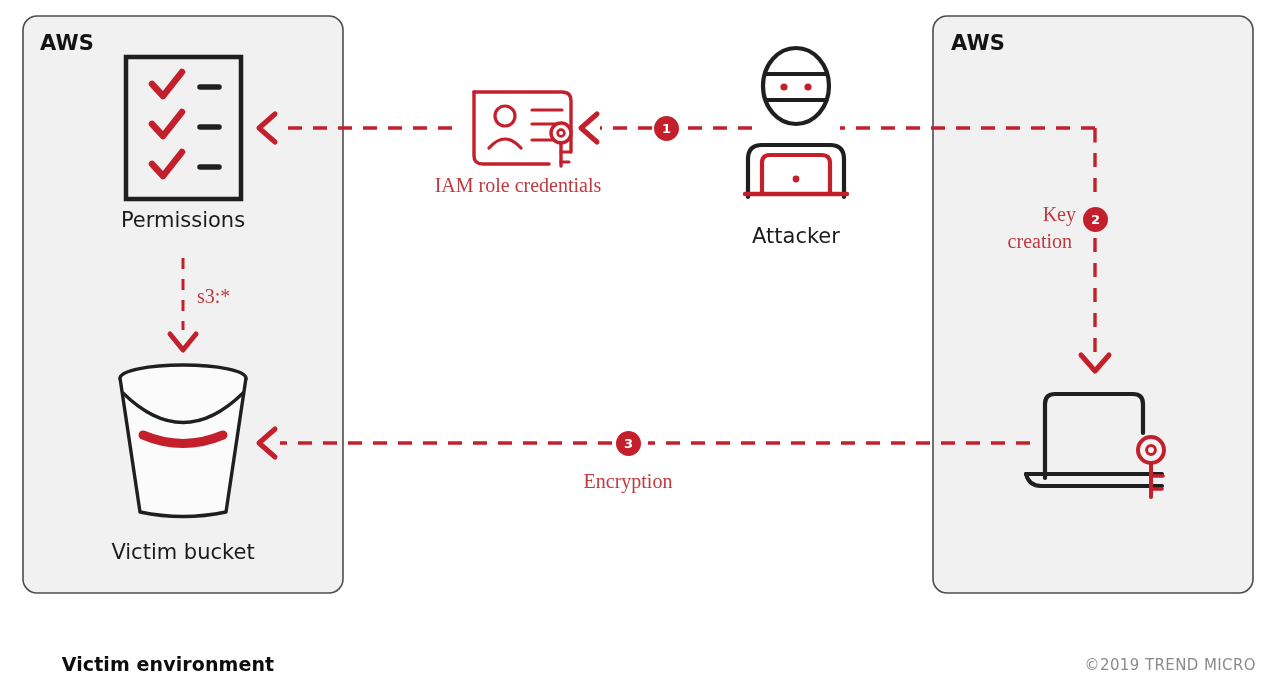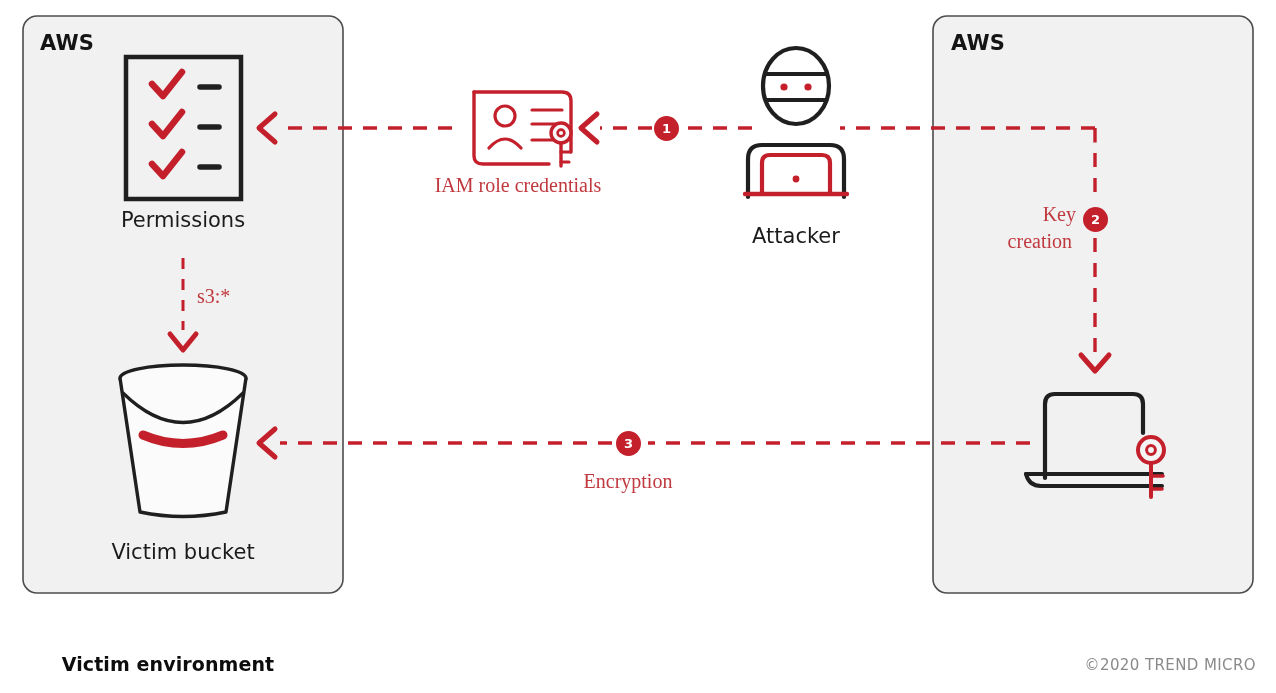--- a/index.html
+++ b/index.html
@@ -140,19 +140,19 @@
 
   <div class="txt cap-red right" style="left:1076px;top:203px;text-align:center;">Key</div>
   <div class="txt cap-red right" style="left:1072px;top:230px;text-align:left;">creation</div>
 
   <div class="txt cap-red center" style="left:628px;top:470px;">Encryption</div>
 
 
   <div class="txt env-label center" style="left:168px;top:613px;margin-top:40px;">Victim environment</div>
 
 
-  <div class="txt copyright right" style="left:1256px;top:656px;">©2020 TREND MICRO</div>
+  <div class="txt copyright right" style="left:1256px;top:656px;">©2019 TREND MICRO</div>
 
   <div class="badge-num" style="left:654px;top:116px;">1</div>
   <div class="badge-num" style="left:1083px;top:207px;">2</div>
   <div class="badge-num" style="left:616px;top:431px;">3</div>
 
 </div>
 
 </body></html>

